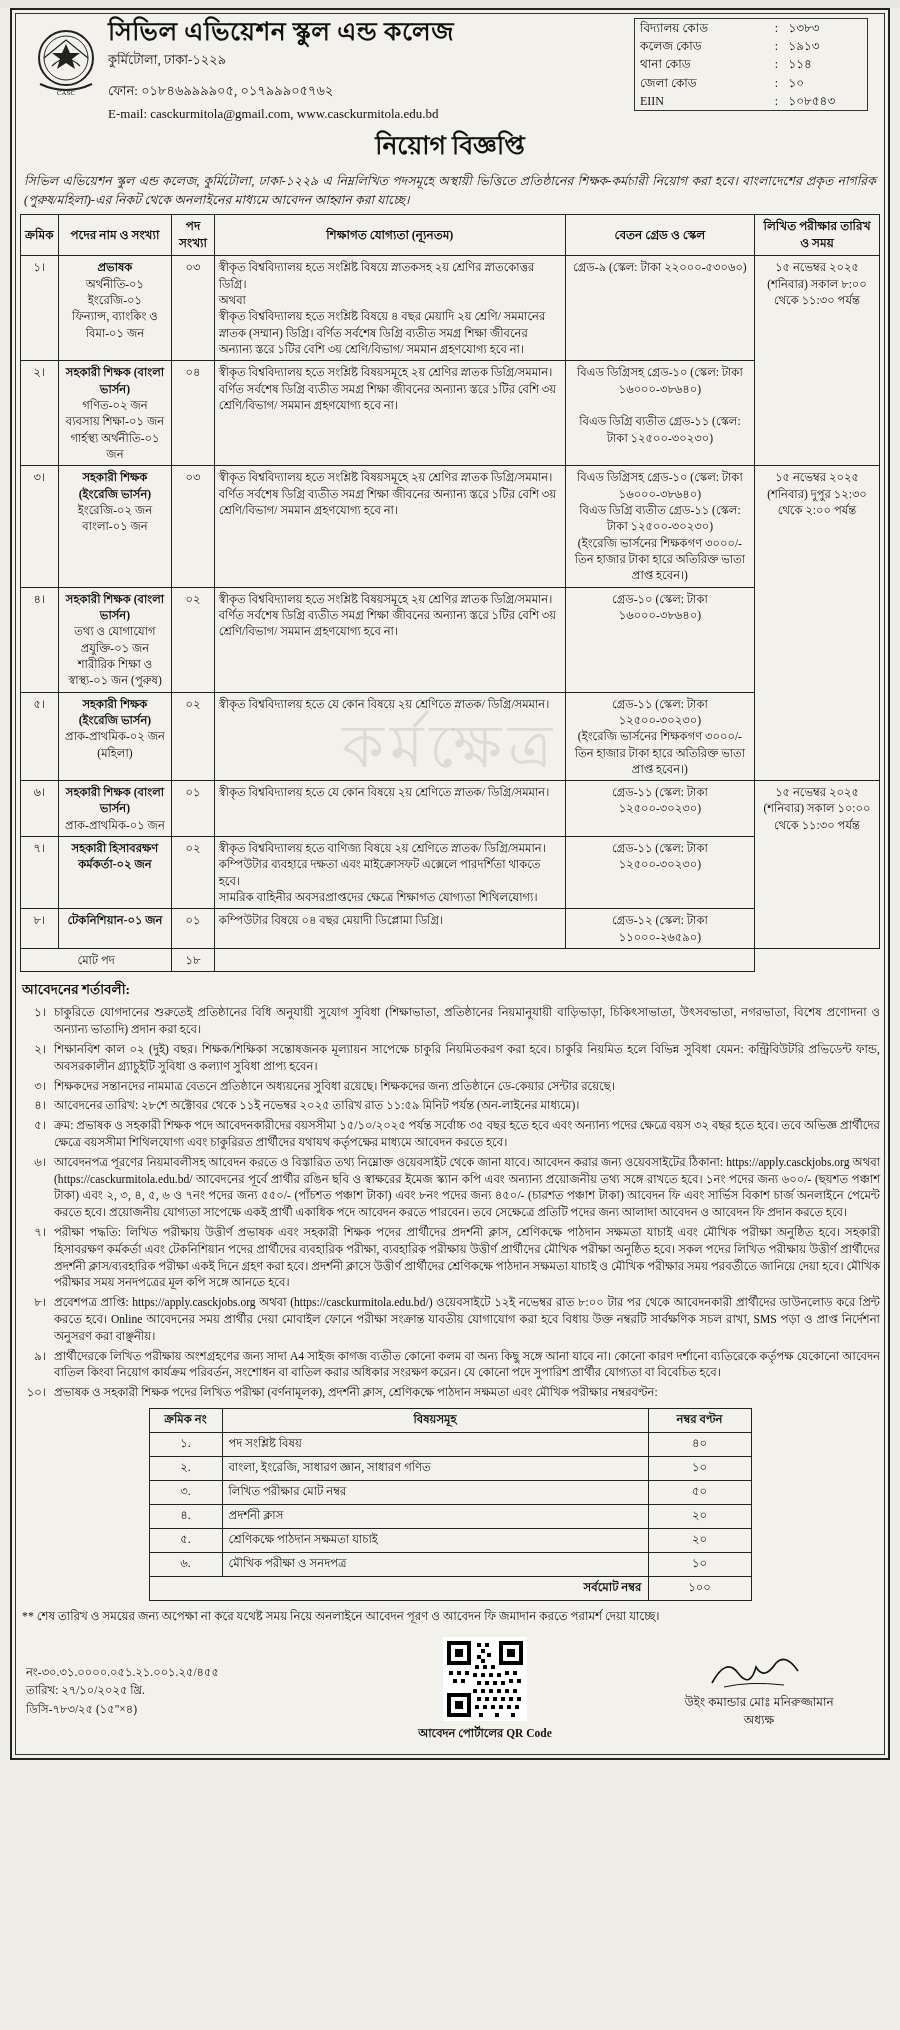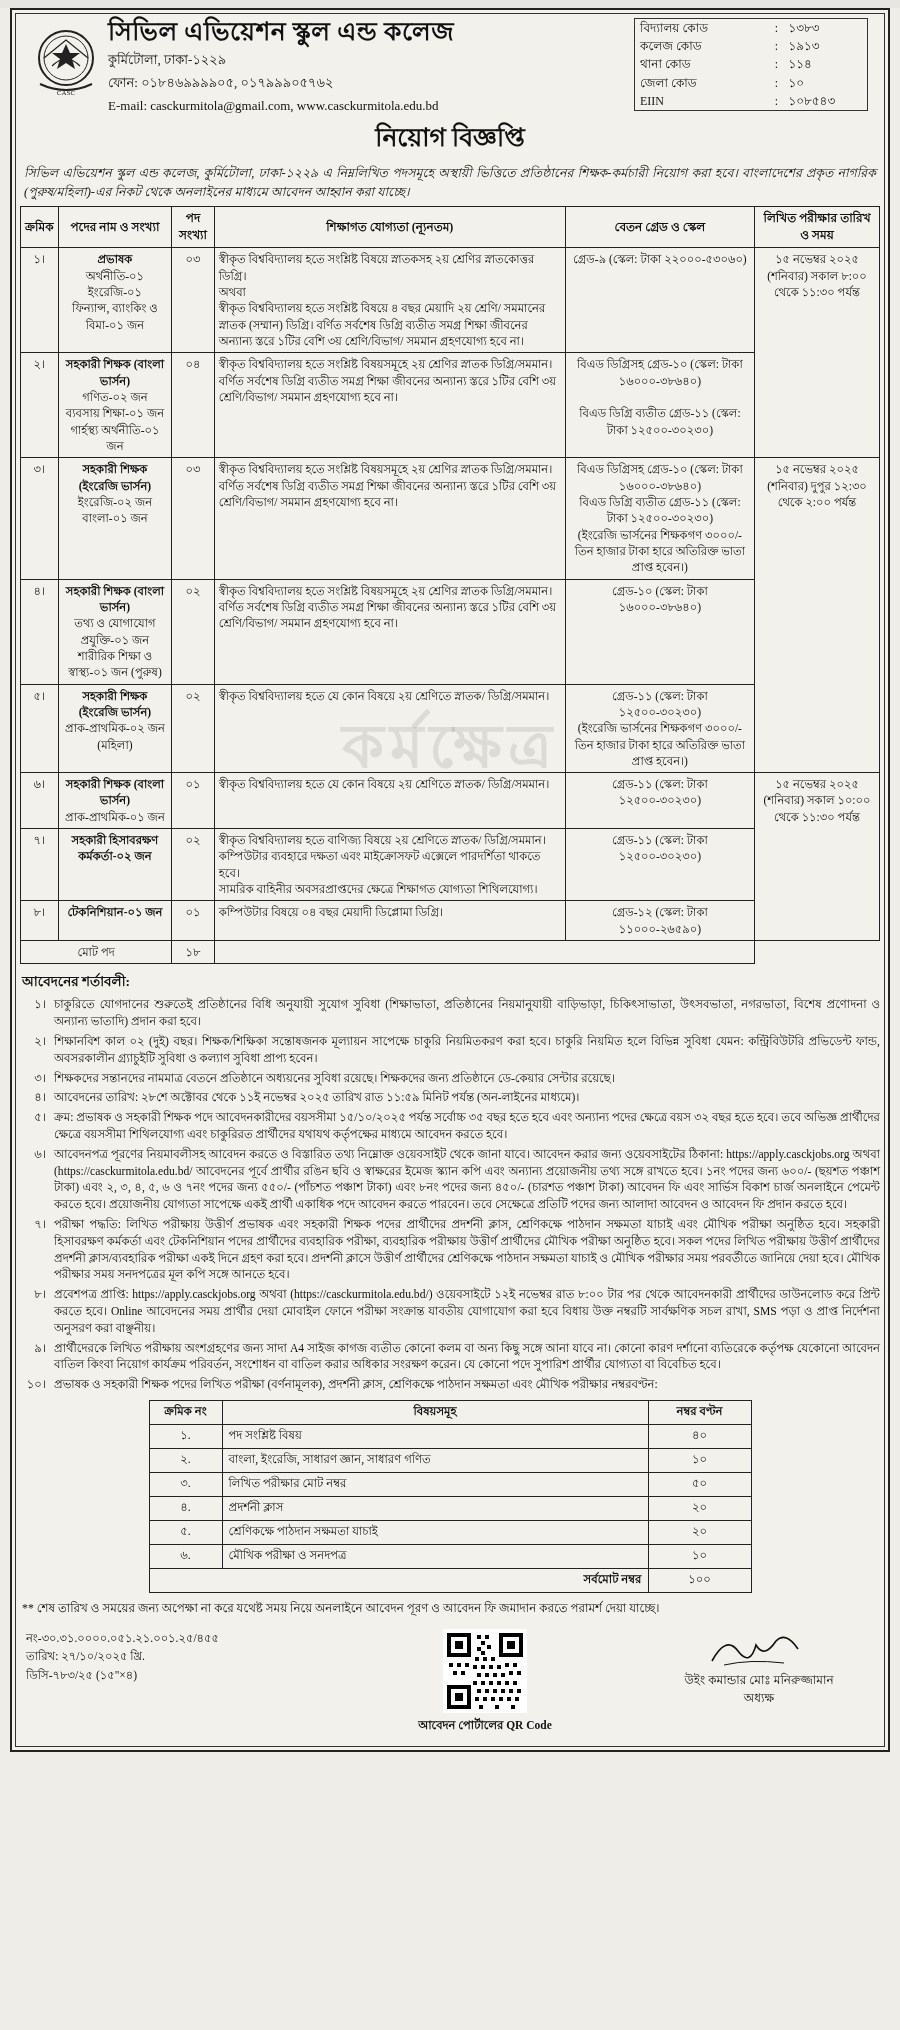--- a/index.html
+++ b/index.html
@@ -38,21 +38,21 @@
     width:84px;height:84px;flex:0 0 84px;
     margin-top:4px;margin-left:4px;
     display:flex;align-items:center;justify-content:center;
   }
   .logo svg{display:block;}
   .hdr-center{flex:1 1 auto;text-align:left;padding-top:2px;}
   .sch-name{
     font-size:25px;font-weight:bold;letter-spacing:.5px;line-height:1.15;
   }
   .sch-addr{font-size:13px;margin-top:3px;}
-  .sch-phone{font-size:13px;margin-top:2px;}
+  .sch-phone{font-size:13px;margin-top:10px;}
   .sch-mail{font-size:13px;margin-top:4px;}
   .hdr-right{
     flex:0 0 232px;margin-top:2px;margin-right:12px;
     border:1px solid #333;
     font-size:12px;
   }
   .hdr-right table{border-collapse:collapse;width:100%;}
   .hdr-right td{padding:1px 5px;font-size:12px;line-height:1.35;}
   .hdr-right td.k{width:58%;}
   .hdr-right td.c{width:6%;text-align:center;}
@@ -76,21 +76,21 @@
   table.main th{text-align:center;font-weight:bold;font-size:12px;vertical-align:middle;}
   td.c{text-align:center;vertical-align:middle;}
   td.ctr{text-align:center;}
   .postcell{text-align:center;line-height:1.55;}
   .postname{font-weight:bold;}
 
   
   .wm{
     position:absolute;left:0;right:0;top:690px;
     text-align:center;font-size:60px;color:rgba(0,0,0,.09);
-    font-weight:bold;letter-spacing:6px;pointer-events:none;z-index:5;
+    font-weight:normal;letter-spacing:6px;pointer-events:none;z-index:5;
   }
 
   
   .cond-title{font-size:13.5px;font-weight:bold;margin:7px 0 3px 2px;}
   ol.cond{margin:0;padding:0;list-style:none;}
   ol.cond > li{
     display:flex;font-size:11.6px;line-height:1.45;margin-bottom:3px;text-align:justify;
   }
   ol.cond > li .num{flex:0 0 26px;text-align:right;padding-right:8px;}
   ol.cond > li .txt{flex:1 1 auto;}
@@ -101,21 +101,21 @@
   }
   table.marks th, table.marks td{border:1px solid #222;padding:2px 6px;}
   table.marks th{text-align:center;font-weight:bold;}
   table.marks td.sl{text-align:center;width:60px;}
   table.marks td.mk{text-align:center;width:90px;}
   table.marks td.tot{text-align:right;font-weight:bold;}
 
   .note{font-size:11.8px;margin:6px 2px 4px 2px;}
 
   
-  .footer{display:flex;align-items:flex-start;margin-top:10px;padding:0 6px 4px 6px;gap:43px;}
+  .footer{display:flex;align-items:center;margin-top:10px;padding:0 6px 4px 6px;gap:43px;}
   .f-left{flex:0 0 300px;font-size:11.5px;line-height:1.6;}
   .f-mid{flex:1 1 auto;text-align:center;}
   .qr{width:84px;height:84px;margin:0 auto;}
   .qr-cap{font-size:11.5px;margin-top:4px;font-weight:bold;}
   .f-right{flex:0 0 230px;text-align:center;font-size:12px;line-height:1.5;font-family:Liberation Serif, serif;}
   .sig{height:42px;display:flex;align-items:flex-end;justify-content:center;}
 </style>
 </head>
 <body>
 

